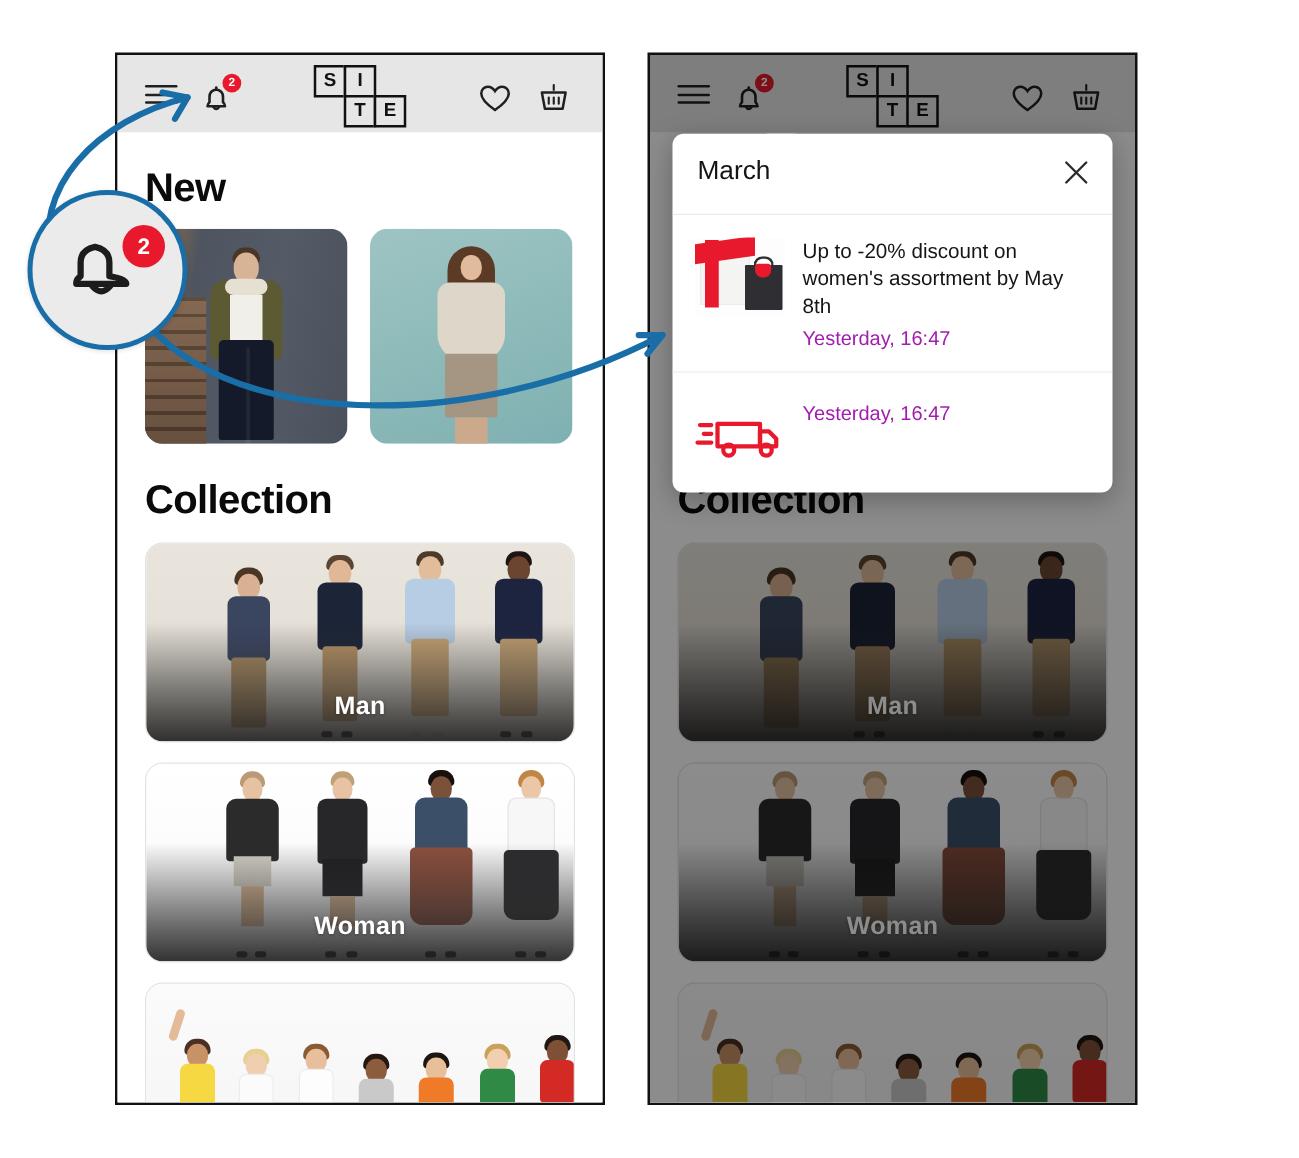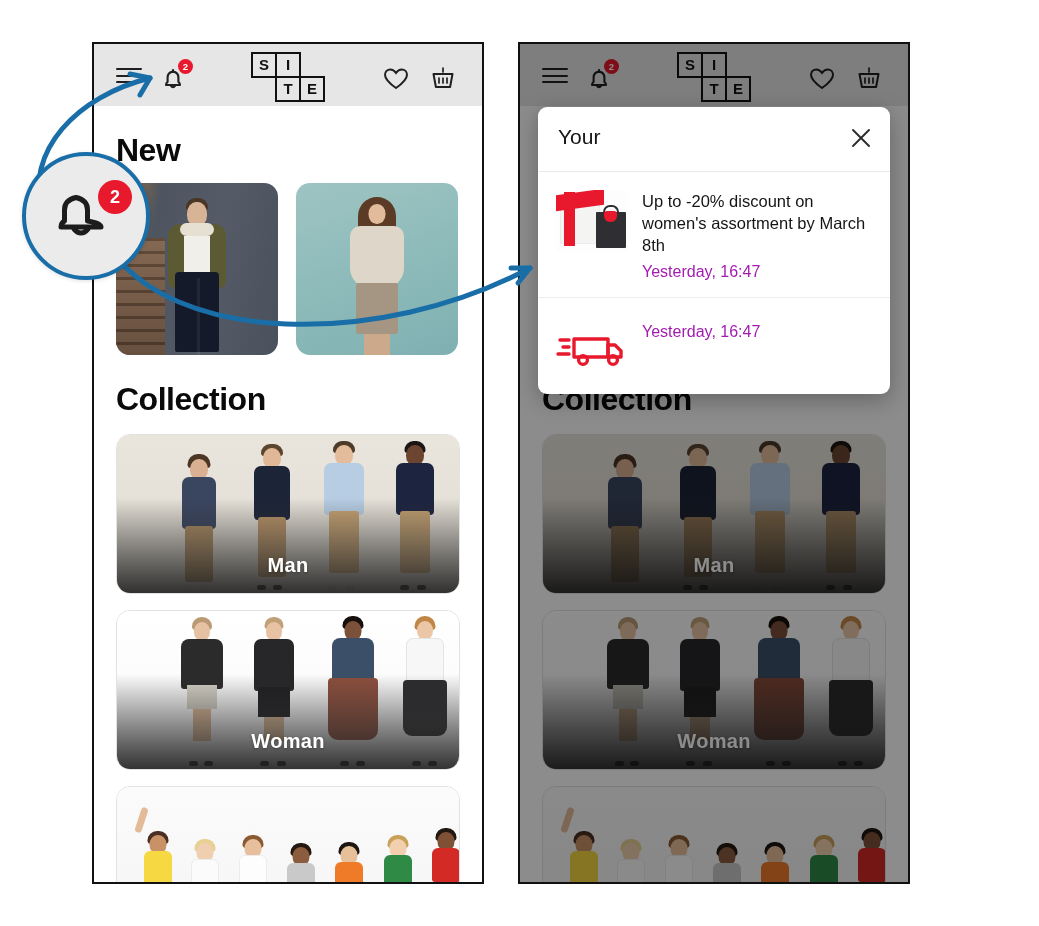--- a/index.html
+++ b/index.html
@@ -542,41 +542,41 @@
           </div>
         </div>
       </div>
 
       <div class="dim"></div>
 
       <div class="popup">
         <div class="pointer"></div>
 
         <div class="pop-head">
-          <div class="pop-title">Your</div>
+          <div class="pop-title">March</div>
           <div class="pop-close">
             <svg viewBox="0 0 26 26" width="26" height="26">
               <path d="M5 5 L21 21 M21 5 L5 21" stroke="#2b2b2b" stroke-width="1.9" stroke-linecap="round"></path>
             </svg>
           </div>
         </div>
 
         <div class="news-item">
           <div class="thumb">
             <div class="gift">
               <div class="box"></div>
                 <div class="rib"></div>
                 <div class="lid"></div>
               <div class="bagh"></div>
                 <div class="bag"></div>
                 <div class="tis"></div>
             </div>
           </div>
           <div class="news-txt">
-            <div class="news-title">Up to -20% discount on women's assortment by March 8th</div>
+            <div class="news-title">Up to -20% discount on women's assortment by May 8th</div>
             <div class="news-time">Yesterday, 16:47</div>
           </div>
         </div>
 
         <div class="news-item">
           <div class="thumb">
             <svg viewBox="0 0 72 62" width="72" height="62">
               <g stroke="#e8192c" stroke-width="3.4" fill="none" stroke-linecap="round" stroke-linejoin="round">
                 <path d="M18 23 h34 v18 h-34 z"></path>
                 <path d="M52 29 h7 l6 6 v6 h-13 z"></path>

